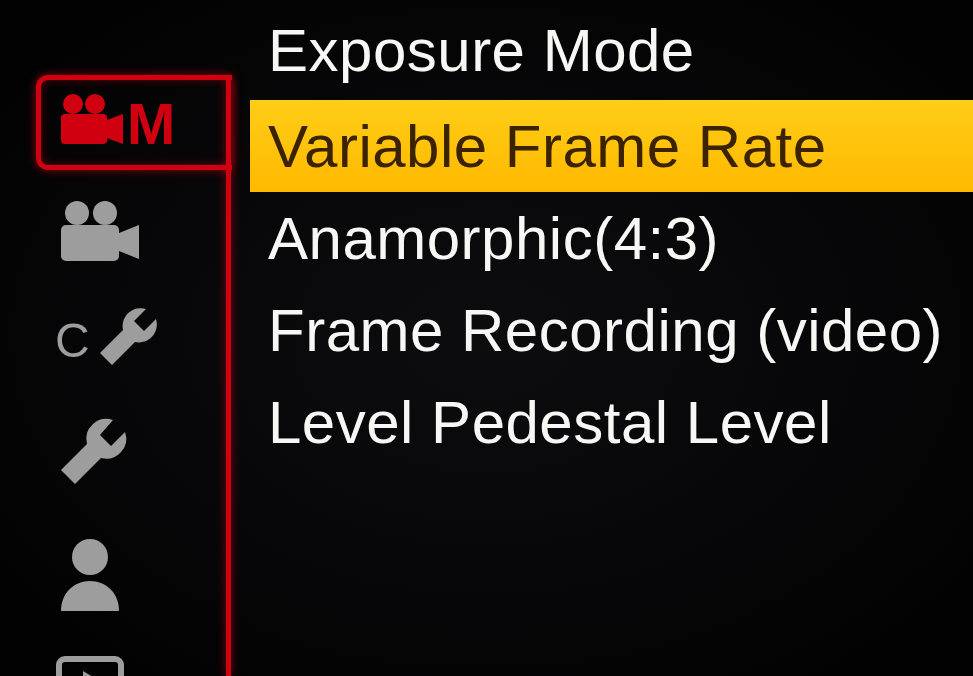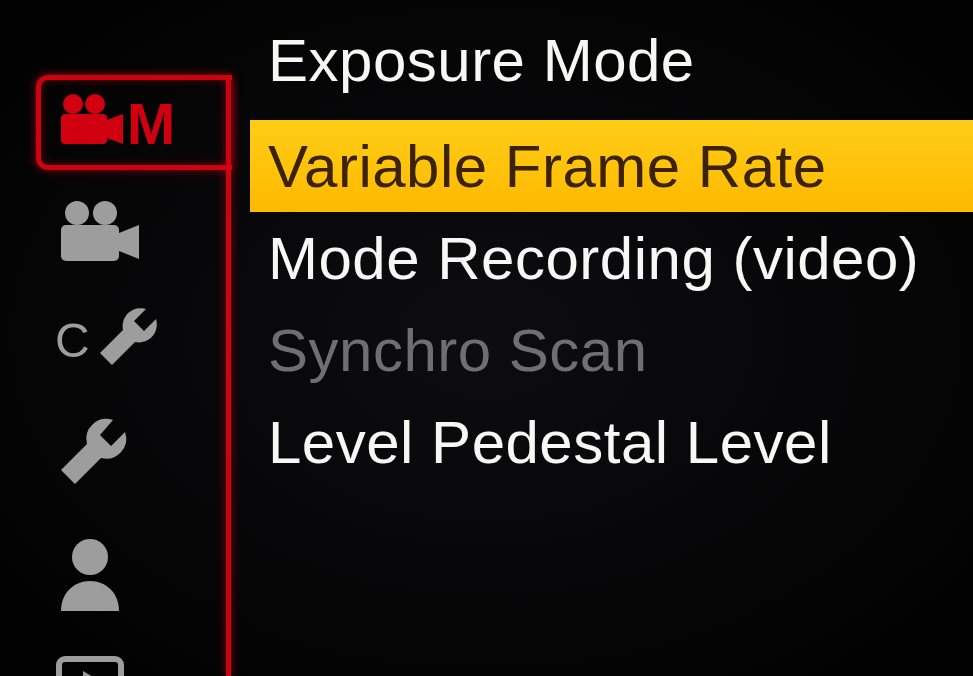--- a/index.html
+++ b/index.html
@@ -68,21 +68,21 @@
     align-items: center;
     padding-left: 18px;
     height: 92px;
     font-size: 60px;
     font-weight: 400;
     color: #f7f7f5;
     letter-spacing: 0.5px;
     white-space: nowrap;
     overflow: hidden;
   }
-  .menu-item:first-child { height: 120px; }
+  .menu-item:first-child { height: 100px; }
   .menu-item.selected {
     background: linear-gradient(#ffcd17, #ffb900);
     color: #3b2200;
   }
   .menu-item.disabled {
     color: #6f6f6f;
   }
 </style>
 </head>
 <body>
@@ -160,23 +160,23 @@
   <div class="red-rail"></div>
 
   <div class="menu-list">
     <div class="menu-item">
       <span>Exposure Mode</span>
     </div>
     <div class="menu-item selected">
       <span>Variable Frame Rate</span>
     </div>
     <div class="menu-item">
-      <span>Mode Recording (video)</span>
+      <span>Anamorphic(4:3)</span>
     </div>
-    <div class="menu-item disabled">
-      <span>Synchro Scan</span>
+    <div class="menu-item">
+      <span>Frame Recording (video)</span>
     </div>
     <div class="menu-item">
       <span>Level Pedestal Level</span>
     </div>
   </div>
 
 </div>
 
 </body></html>

